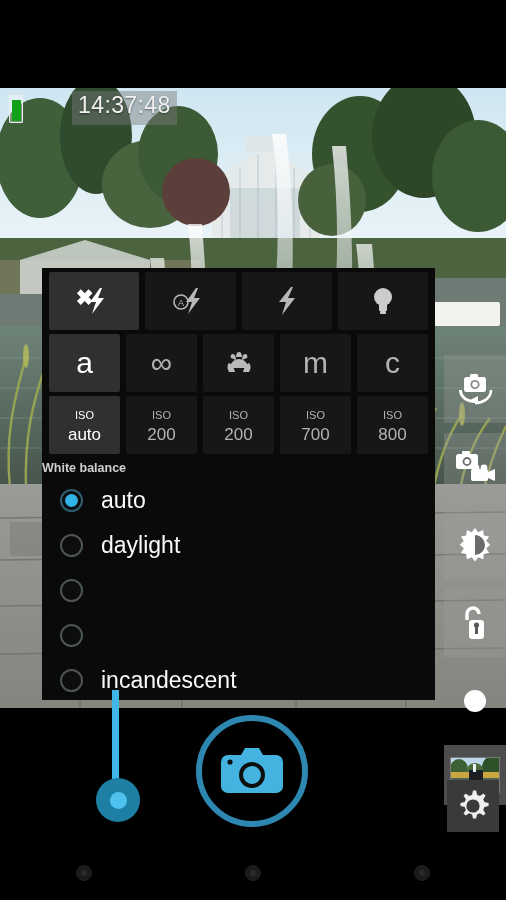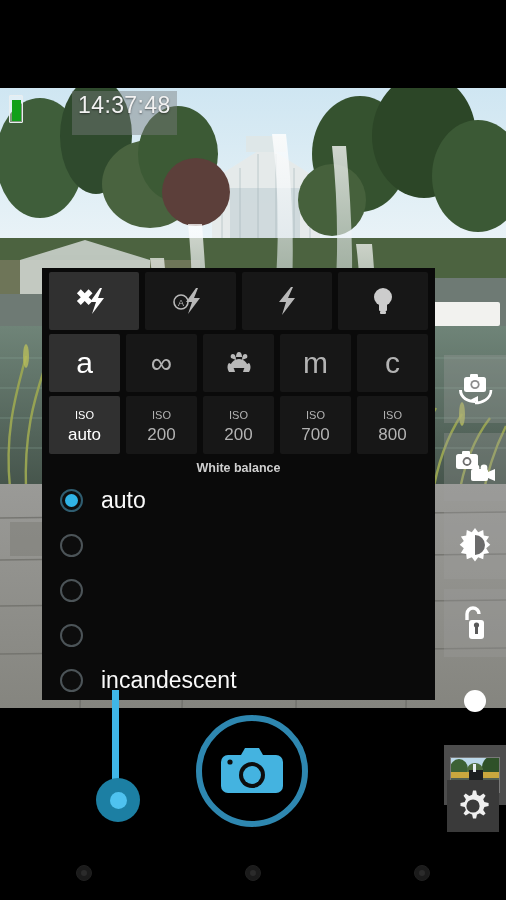--- a/index.html
+++ b/index.html
@@ -30,21 +30,21 @@
     border:1.5px solid #e9eef0; background:rgba(255,255,255,.35);
     border-radius:1px;
   }
   #battery i{
     position:absolute; left:1.5px; bottom:1.5px; right:1.5px; height:78%;
     background:#12a01a; display:block;
   }
   #clock{
     position:absolute; left:72px; top:3px;
     font-size:23px; color:#f2f2f2; letter-spacing:.4px;
-    background:rgba(120,125,125,.45); padding:1px 6px 16px 6px;
+    background:rgba(120,125,125,.45); padding:1px 6px 6px 6px;
     text-shadow:0 1px 2px rgba(0,0,0,.5);
   }
 
   
   #info-overlay{ position:absolute; left:0; top:88px; width:506px; height:620px; z-index:42; pointer-events:none;}
   .info-line{ position:absolute; font-size:22px; color:#8f9294; opacity:.62; white-space:nowrap;}
   .info-line.green{ color:#4e8a4e; }
 
   
   #right-toolbar{
@@ -80,21 +80,21 @@
     display:flex; flex-direction:column; align-items:center; justify-content:center;
     color:#b3b3b3;
   }
   .tile.sel{ background:rgba(255,255,255,.155); color:#ffffff; }
   .tile svg{ display:block; }
   .tile .glyph{ font-size:30px; line-height:1; font-weight:400; }
   .tile .iso-a{ font-size:11px; line-height:19px; }
   .tile .iso-b{ font-size:17px; line-height:19px; }
 
   #wb-title{
-    text-align:center; color:#cfcfcf; font-size:12.5px;
+    color:#cfcfcf; font-size:12.5px;
     font-weight:bold; margin-top:7px; margin-bottom:3px;
   }
   #wb-list{ padding:0 6px; }
   .wb-item{ display:flex; align-items:center; height:45px; }
   .radio{
     width:23px; height:23px; border-radius:50%; margin-left:12px; margin-right:18px;
     border:2px solid #4c5458; background:#0d0d0d; flex:none; position:relative;
   }
   .radio.on{ border-color:#2f5d70; }
   .radio.on::after{
@@ -462,20 +462,21 @@
     </div>
 
     <div id="wb-title">White balance</div>
     <div id="wb-list">
       <div class="wb-item">
         <span class="radio on"></span>
         <span class="wb-label">auto</span>
       </div>
       <div class="wb-item">
         <span class="radio"></span>
+        <span class="wb-label">daylight</span>
       </div>
       <div class="wb-item">
         <span class="radio"></span>
       </div>
       <div class="wb-item">
         <span class="radio"></span>
       </div>
       <div class="wb-item">
         <span class="radio"></span>
         <span class="wb-label">incandescent</span>

